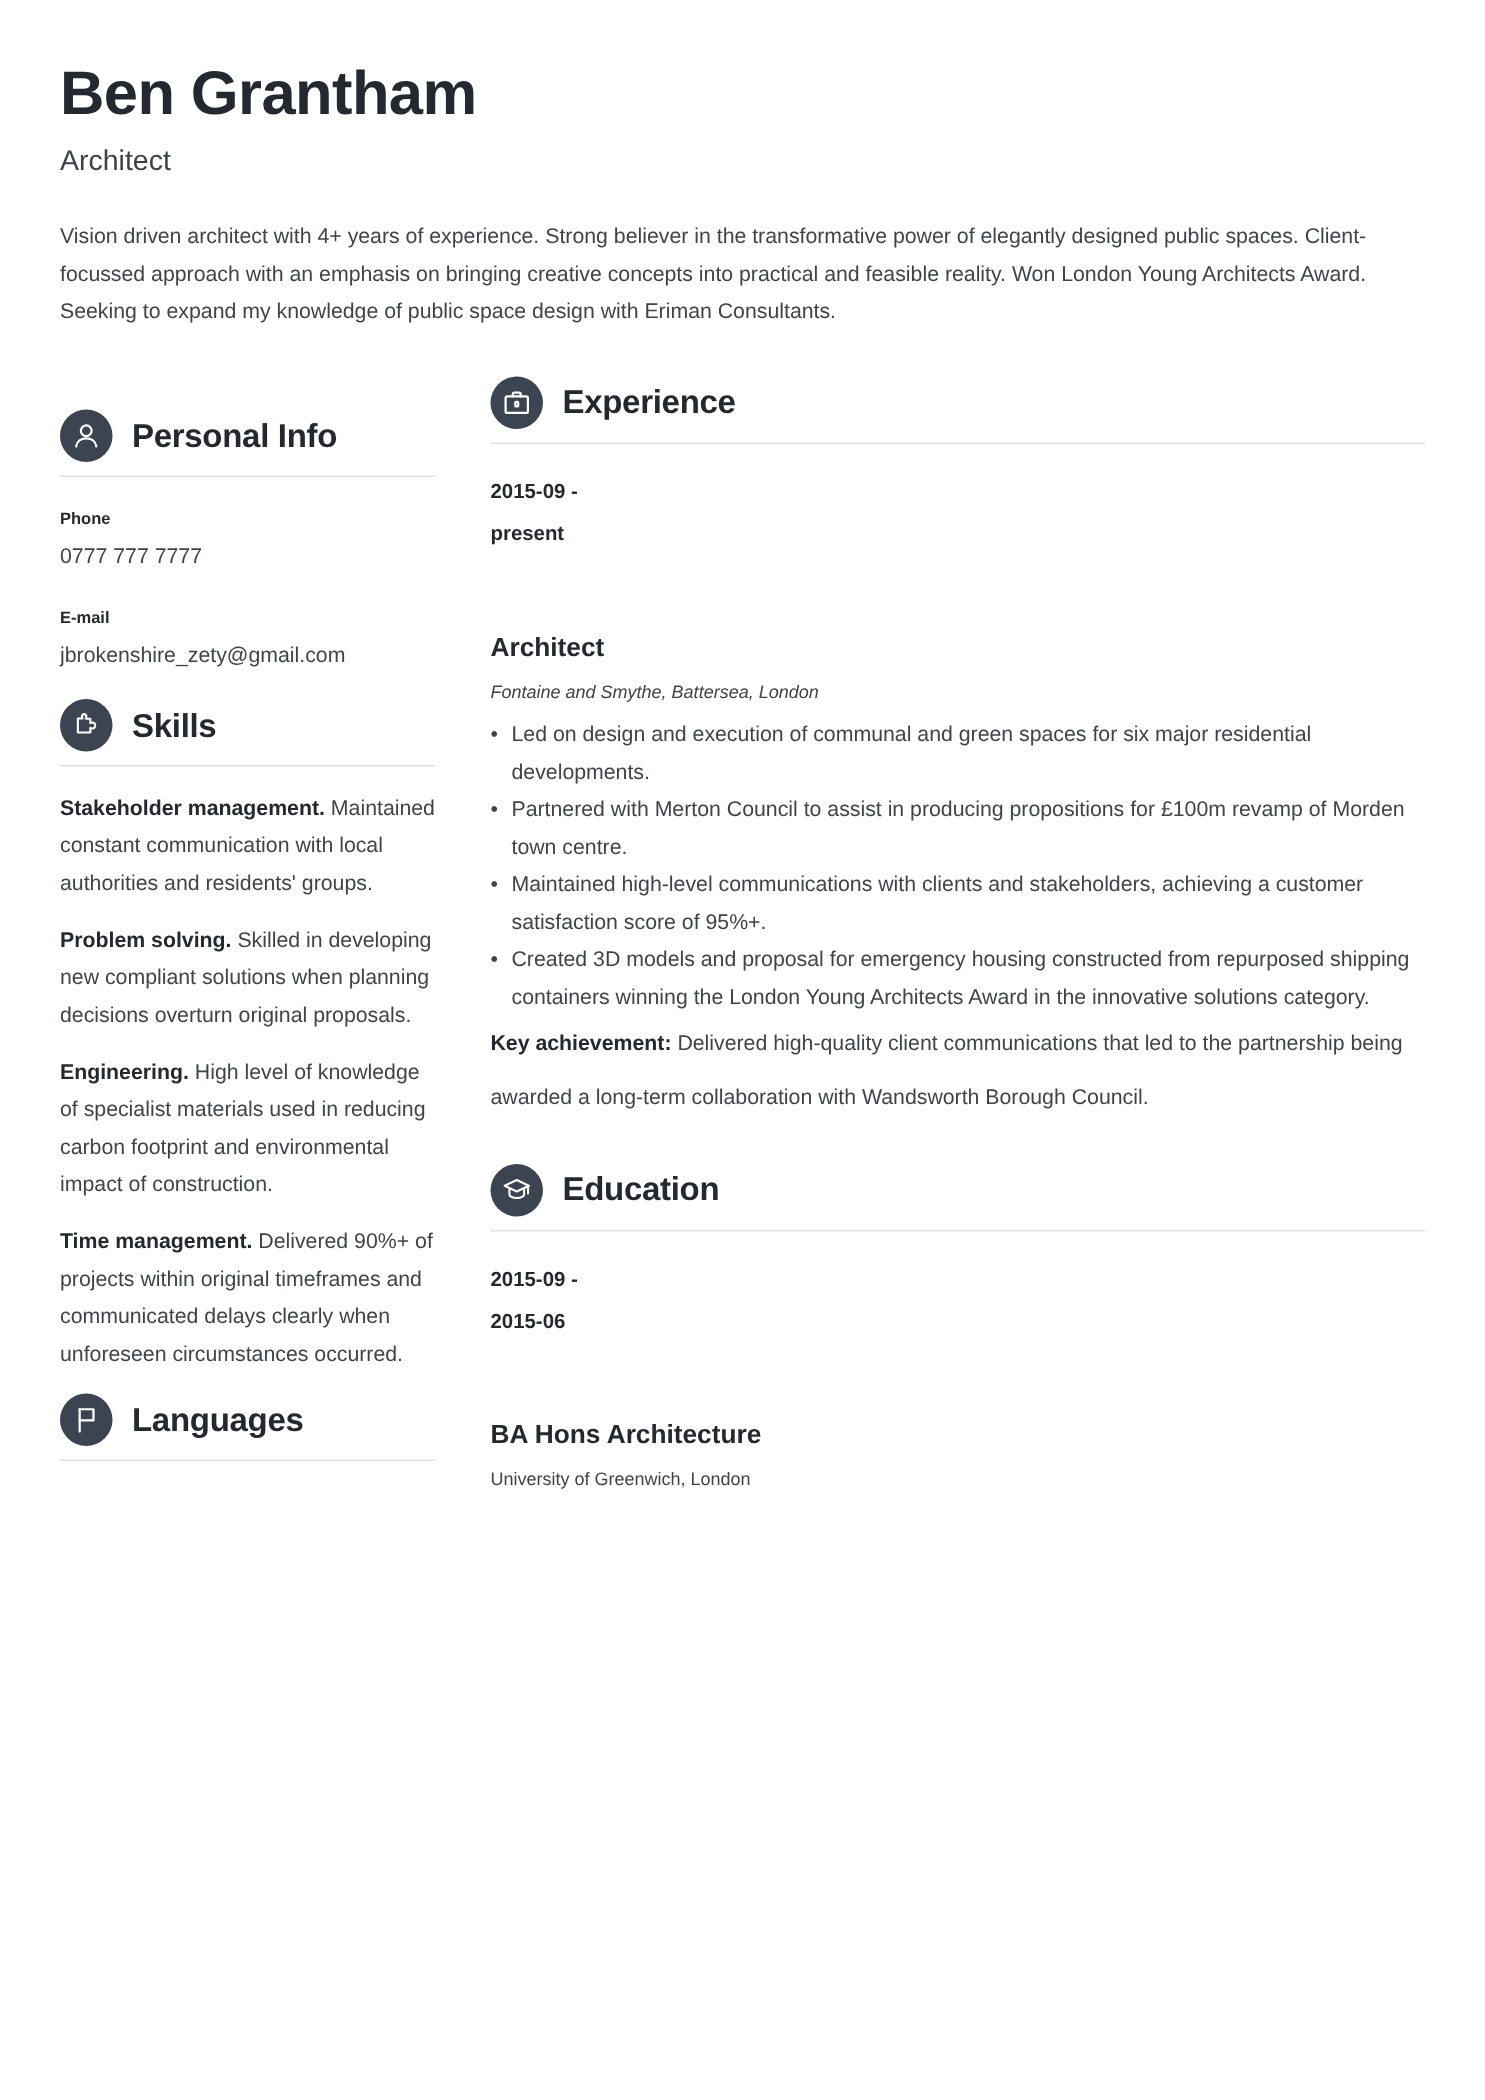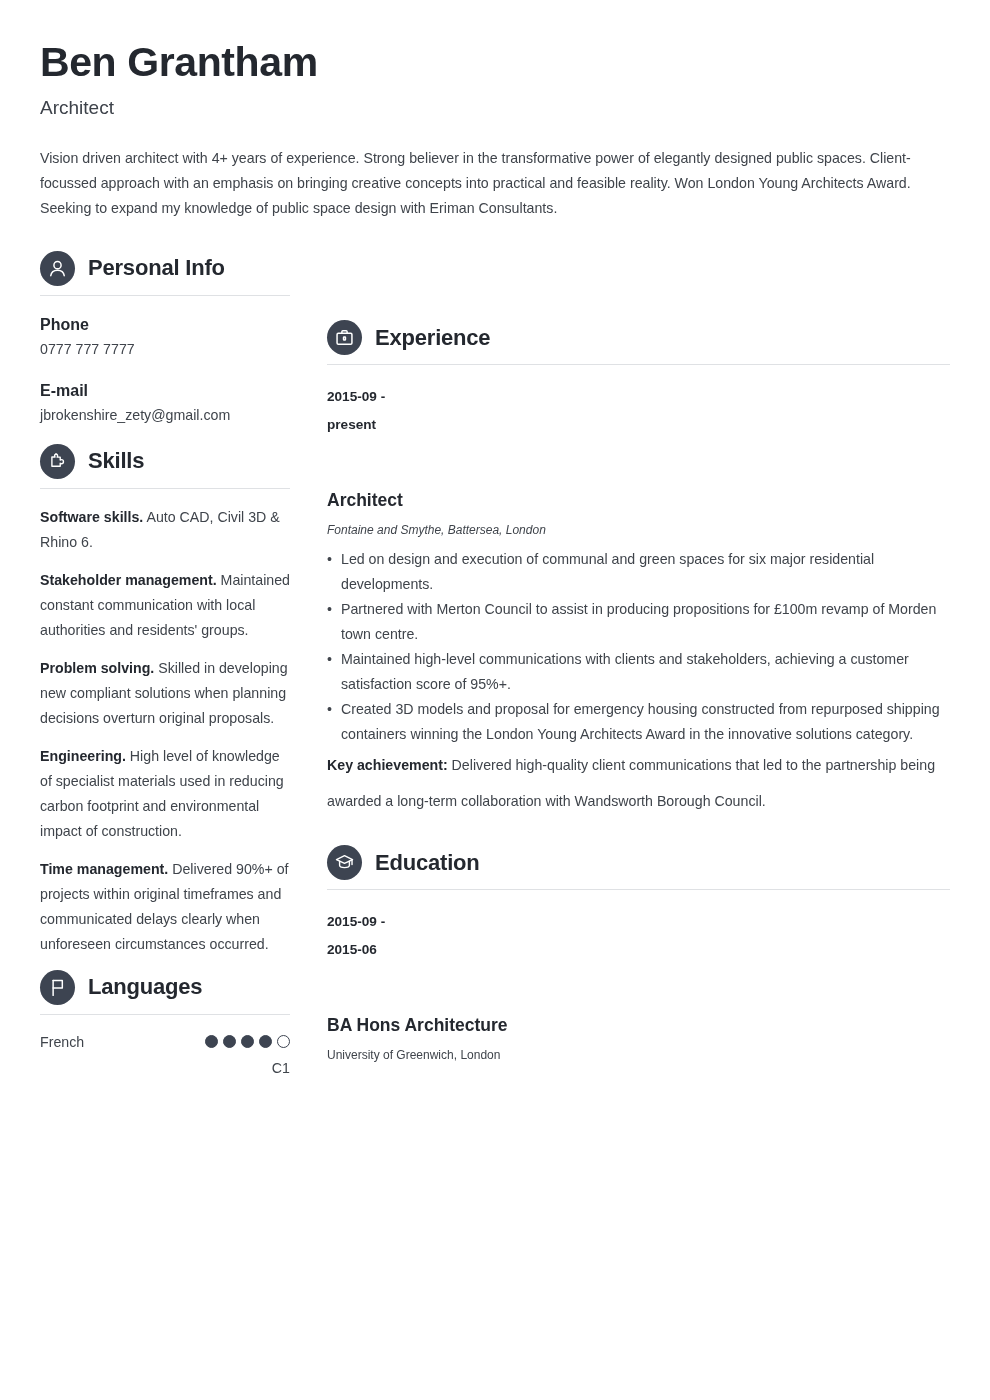--- a/index.html
+++ b/index.html
@@ -48,21 +48,21 @@
     font-size: 14.2px;
     line-height: 25px;
     color: #3f444b;
     max-width: 880px;
     margin-bottom: 30px;
   }
 
   
   .body-cols {
     display: flex;
-    align-items: flex-end;
+    align-items: center;
   }
 
   .col-left {
     width: 250px;
     flex: 0 0 250px;
     padding-right: 0;
   }
 
   .col-right {
     flex: 1 1 auto;
@@ -100,21 +100,21 @@
     font-weight: bold;
     color: #24282f;
     letter-spacing: -0.2px;
     line-height: 1;
   }
 
   
   .info-block { margin-bottom: 16px; }
 
   .info-label {
-    font-size: 16px;
+    font-size: 11px;
     font-weight: bold;
     color: #24282f;
     line-height: 25px;
   }
 
   .info-value {
     font-size: 14.2px;
     color: #3f444b;
     line-height: 25px;
     word-break: break-word;
@@ -266,23 +266,20 @@
         <div class="section-head">
           <span class="sec-icon">
             <svg width="21" height="21" viewBox="0 0 24 24" fill="none" stroke="#ffffff" stroke-width="1.6" stroke-linecap="round" stroke-linejoin="round">
               <path d="M9.8 3.4c1.3 0 2.3 1 2.3 2.2 0 .5-.2 1-.5 1.4h3.5v3.4c.4-.3.9-.5 1.4-.5 1.3 0 2.3 1 2.3 2.3s-1 2.3-2.3 2.3c-.5 0-1-.2-1.4-.5v3.5H5.6V6.9h3.6c-.3-.4-.5-.9-.5-1.4 0-1.2 1-2.1 2.3-2.1"></path>
             </svg>
           </span>
           <span class="section-title">Skills</span>
         </div>
 
         <div class="skill-item">
-          <b>Software skills.</b><span> Auto CAD, Civil 3D &amp; Rhino 6.</span>
-        </div>
-        <div class="skill-item">
           <b>Stakeholder management.</b><span> Maintained constant communication with local authorities and residents' groups.</span>
         </div>
         <div class="skill-item">
           <b>Problem solving.</b><span> Skilled in developing new compliant solutions when planning decisions overturn original proposals.</span>
         </div>
         <div class="skill-item">
           <b>Engineering.</b><span> High level of knowledge of specialist materials used in reducing carbon footprint and environmental impact of construction.</span>
         </div>
         <div class="skill-item">
           <b>Time management.</b><span> Delivered 90%+ of projects within original timeframes and communicated delays clearly when unforeseen circumstances occurred.</span>
@@ -293,33 +290,20 @@
         <div class="section-head">
           <span class="sec-icon">
             <svg width="21" height="21" viewBox="0 0 24 24" fill="none" stroke="#ffffff" stroke-width="1.7" stroke-linecap="round" stroke-linejoin="round">
               <path d="M7 21V4"></path>
               <path d="M7 4h10.5v8.5H7"></path>
             </svg>
           </span>
           <span class="section-title">Languages</span>
         </div>
 
-        <div>
-          <div class="lang-row">
-            <span class="lang-name">French</span>
-            <span class="dots">
-              <span class="dot"></span>
-              <span class="dot"></span>
-              <span class="dot"></span>
-              <span class="dot"></span>
-              <span class="dot empty"></span>
-            </span>
-          </div>
-          <div class="lang-level">C1</div>
-        </div>
       </div>
 
     </div>
 
     <div class="col-right">
 
       <div class="section">
         <div class="section-head">
           <span class="sec-icon">
             <svg width="21" height="21" viewBox="0 0 24 24" fill="none" stroke="#ffffff" stroke-width="1.7" stroke-linecap="round" stroke-linejoin="round">

